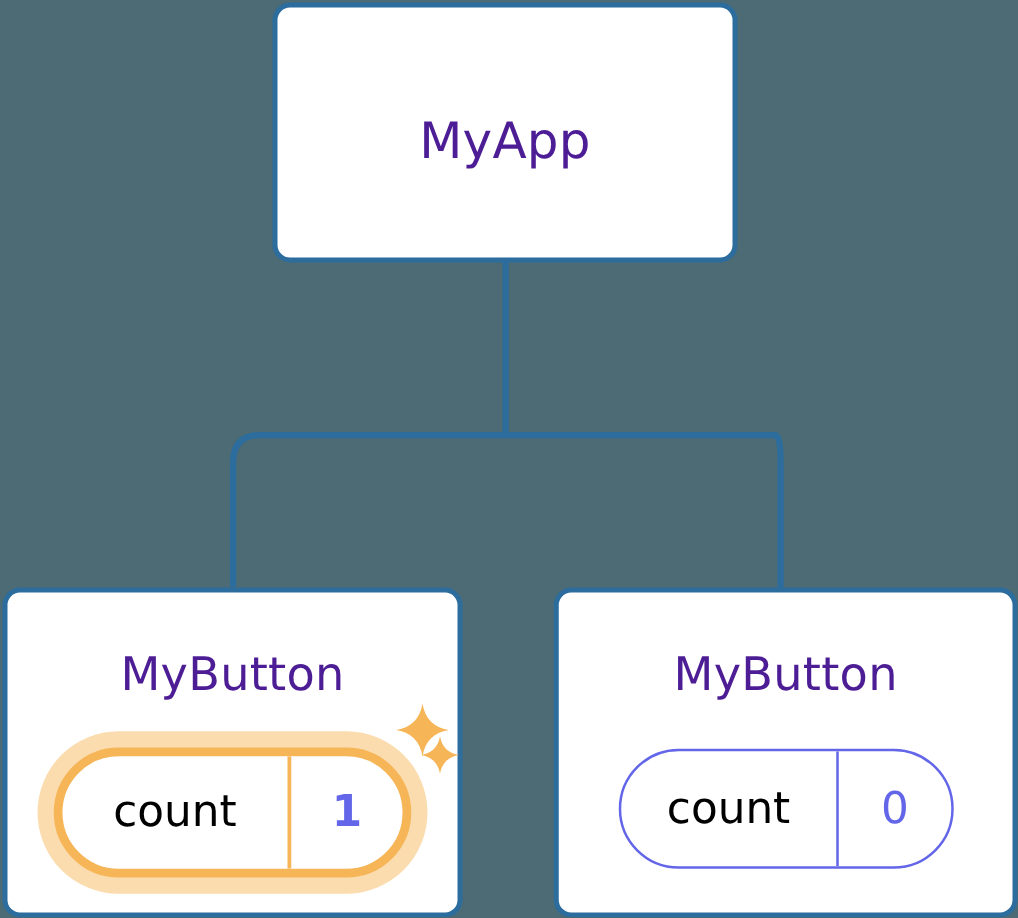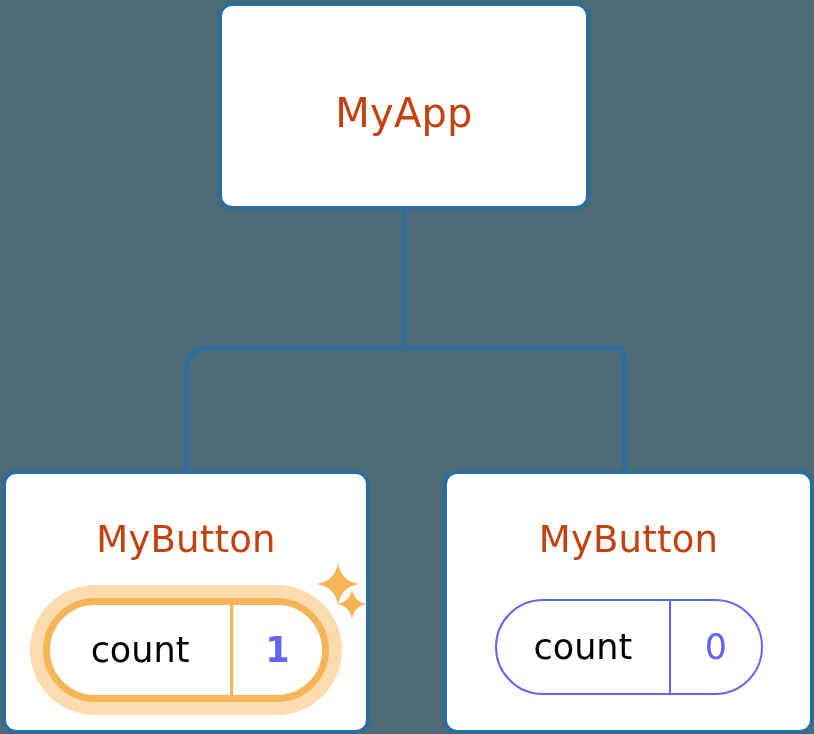--- a/index.html
+++ b/index.html
@@ -38,21 +38,21 @@
     border: 4px solid #2c6d9e;
     border-radius: 14px;
     box-sizing: border-box;
   }
 
   .node-title {
     position: absolute;
     left: 0;
     right: 0;
     text-align: center;
-    color: #c2410c;
+    color: #4c1d95;
     font-weight: 400;
     letter-spacing: 0.2px;
     white-space: nowrap;
   }
 
   
   #node-root {
     left: 218px;
     top: 2px;
     width: 372px;

